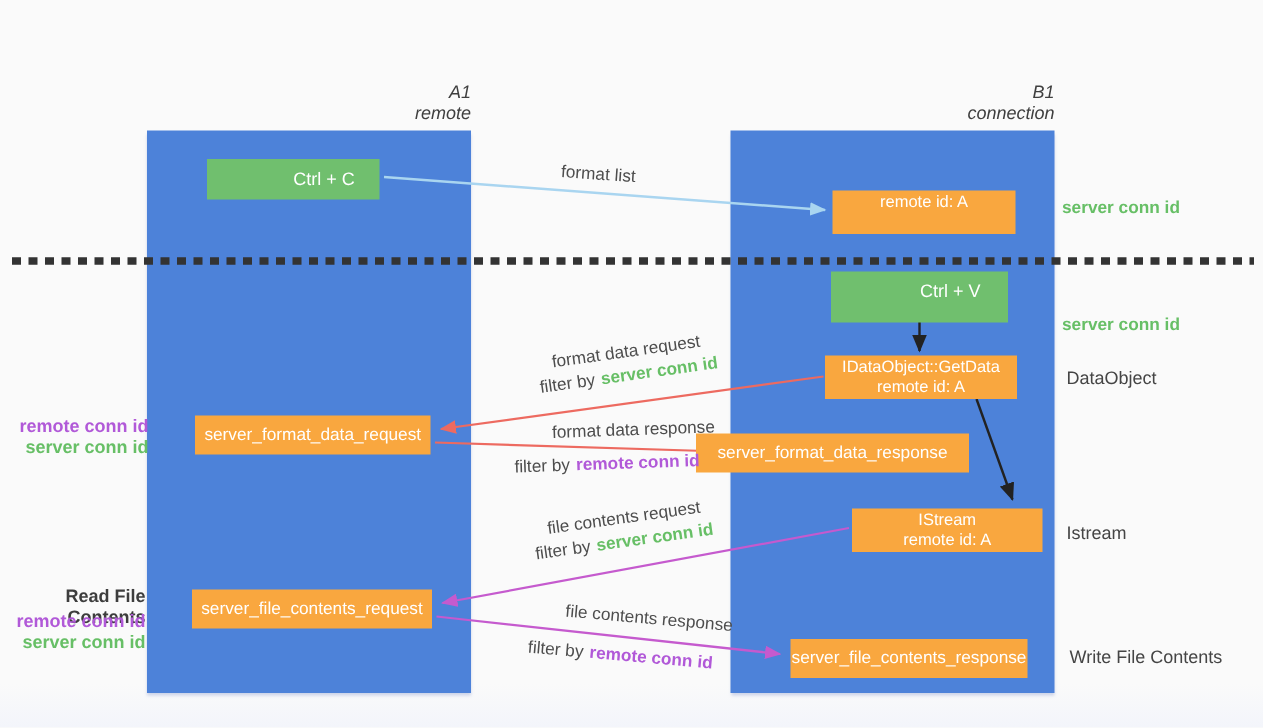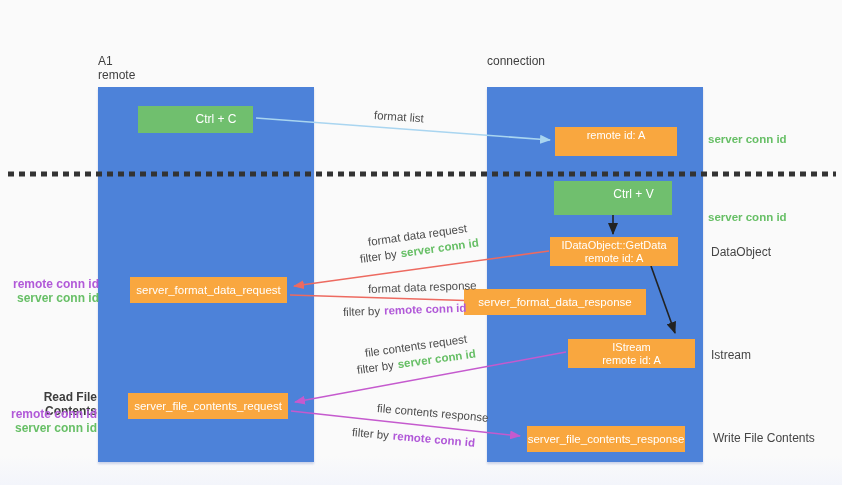--- a/index.html
+++ b/index.html
@@ -6,22 +6,22 @@
   :root{
     --column-blue:#4d82d9; --box-green:#70bf6e; --box-orange:#f9a73f;
     --arrow-lightblue:#a9d5f0; --arrow-red:#ed6a60; --arrow-magenta:#c55ace;
     --arrow-black:#222222; --text-green:#67bf66; --text-purple:#b159d8; --text-dark:#4d4d4d;
   }
   html,body{ background:#fafafa; font-family:"Liberation Sans", sans-serif; }
   .canvas{ position:relative; width:842px; height:485px; overflow:hidden;
            background:linear-gradient(#fafafa 0 94%, #f3f5fb); }
   .title{ position:absolute; left:369px; top:8px; font-size:15px; line-height:20px;
           color:#2e2e2e; z-index:3; }
-  .hdr{ position:absolute; width:216px; top:54px; text-align:left; font-size:12px;
-        color:#3f3f3f; line-height:14px; z-index:3; }
+  .hdr{ position:absolute; width:216px; top:54px; text-align:right; font-size:12px;
+        color:#3f3f3f; line-height:14px; z-index:3;font-style:italic; }
   .col{ position:absolute; top:87px; width:216px; height:375px; background:var(--column-blue);
         box-shadow:0 2px 2px rgba(120,140,200,.35); z-index:1; }
   svg.overlay{ position:absolute; left:0; top:0; z-index:2; pointer-events:none; }
   .node{ position:absolute; color:#fff; text-align:center; z-index:3; white-space:nowrap; }
   .node.green{ background:var(--box-green); font-size:12px; }
   .node.orange{ background:var(--box-orange); }
   .node .one{ display:block; line-height:26px; font-size:11.5px; }
   .node.green .one{ line-height:27px; font-size:12px;padding-left:41px; }
   .node .l2{ display:block; line-height:13px; font-size:11px; }
   .node .l2:first-child{ padding-top:2px; }
@@ -41,20 +41,21 @@
 <body>
 
 <div class="canvas">
 
 
   <div class="hdr" style="left:98px;">
     <div>A1</div>
     <div>remote</div>
   </div>
   <div class="hdr" style="left:487px;">
+    <div>B1</div>
     <div>connection</div>
   </div>
 
   <div class="col" style="left:98px;"></div>
   <div class="col" style="left:487px;"></div>
 
   <svg class="overlay" width="842" height="485" viewBox="0 0 842 485">
     <defs>
       <marker id="m-blue" markerUnits="userSpaceOnUse" markerWidth="11" markerHeight="9" refX="10" refY="4.5" orient="auto">
           <path d="M0,0 L11,4.5 L0,9 z" style="fill:var(--arrow-lightblue)"></path>

